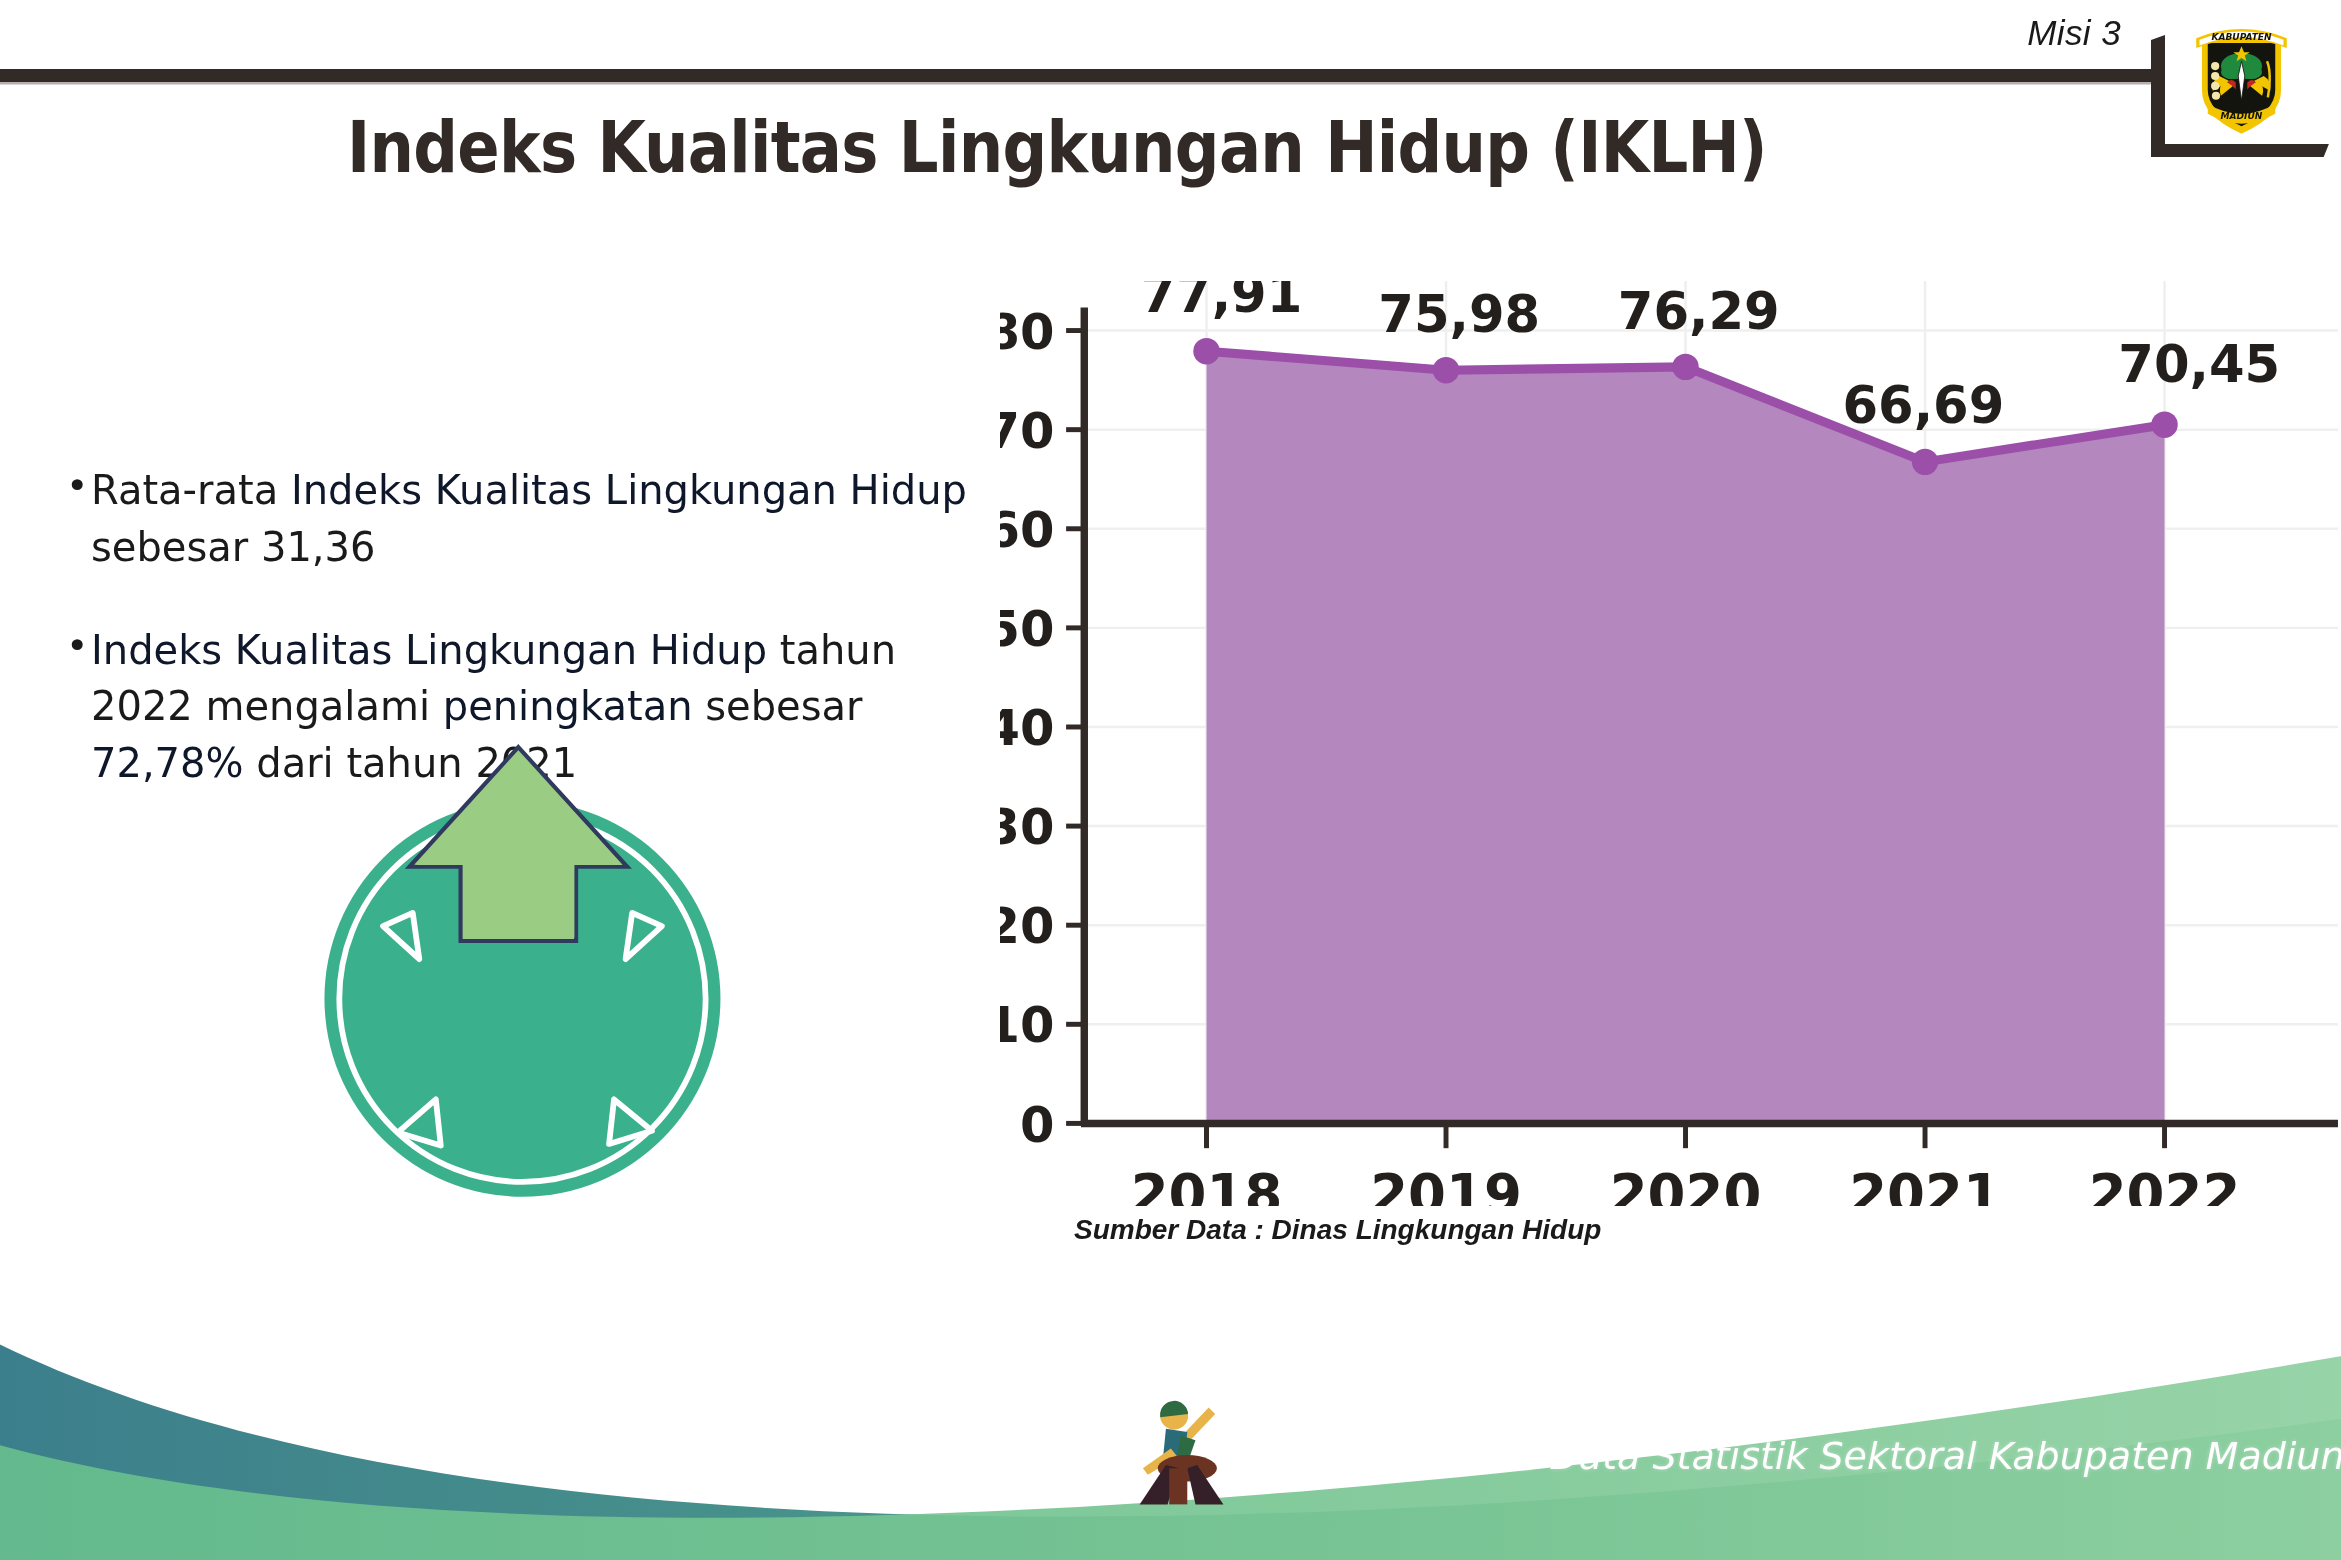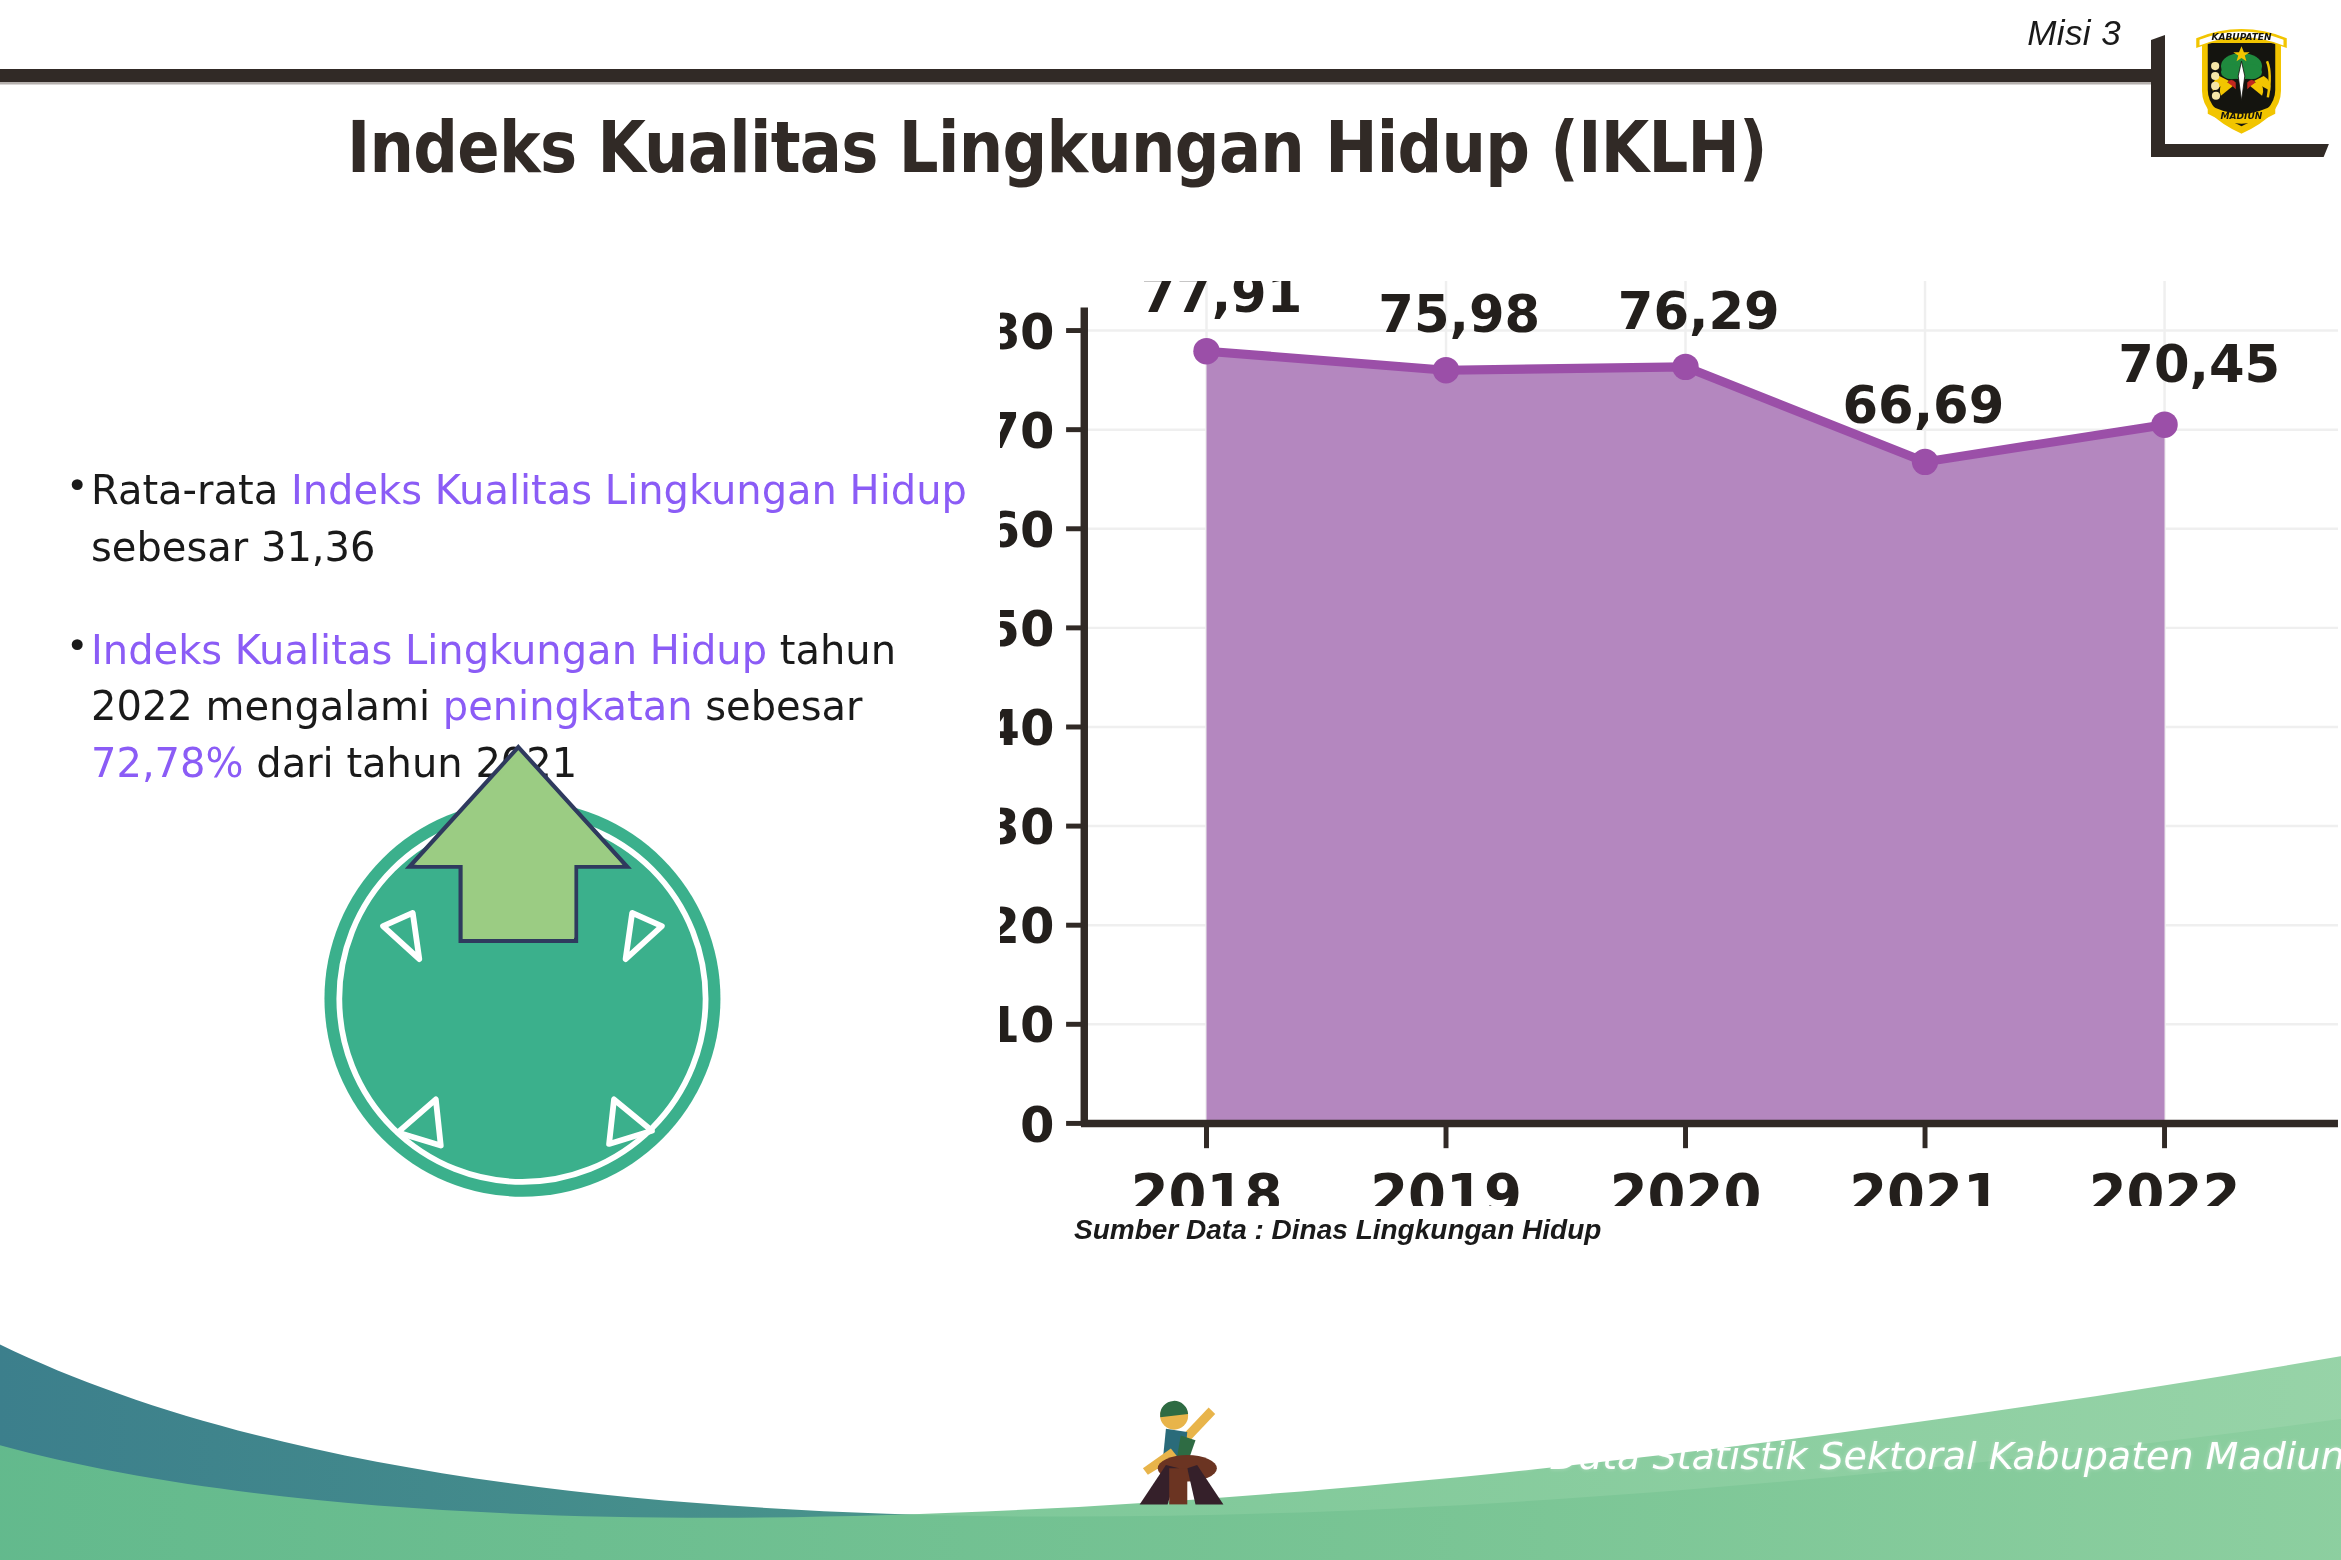--- a/index.html
+++ b/index.html
@@ -109,21 +109,21 @@
     margin-bottom: 46px;
   }
   .bullet-item::before {
     content: "\2022";
     position: absolute;
     left: 0;
     top: -1.7px;
     font-size: 38px;
     color: #1a1a1a;
   }
-  .accent { color: #8b5cf6; }
+  .accent { color: #0f172a; }
 
   
   #badge {
     position: absolute;
     left: 315px;
     top: 743px;
     width: 438px;
     height: 462px;
   }
   #badge svg { display: block; }

